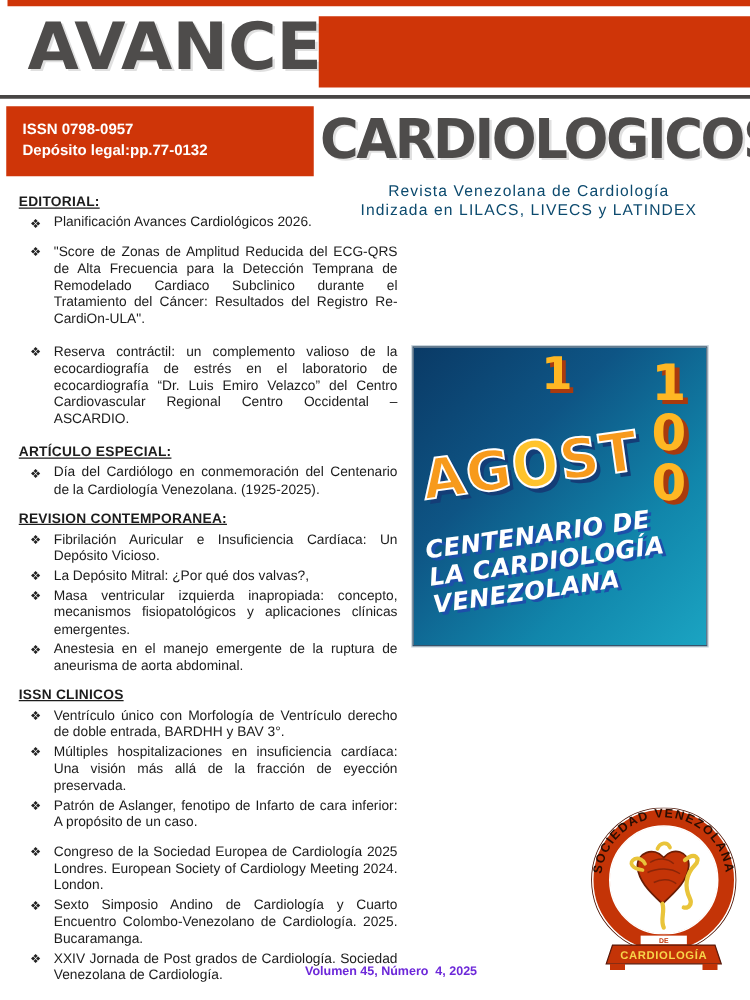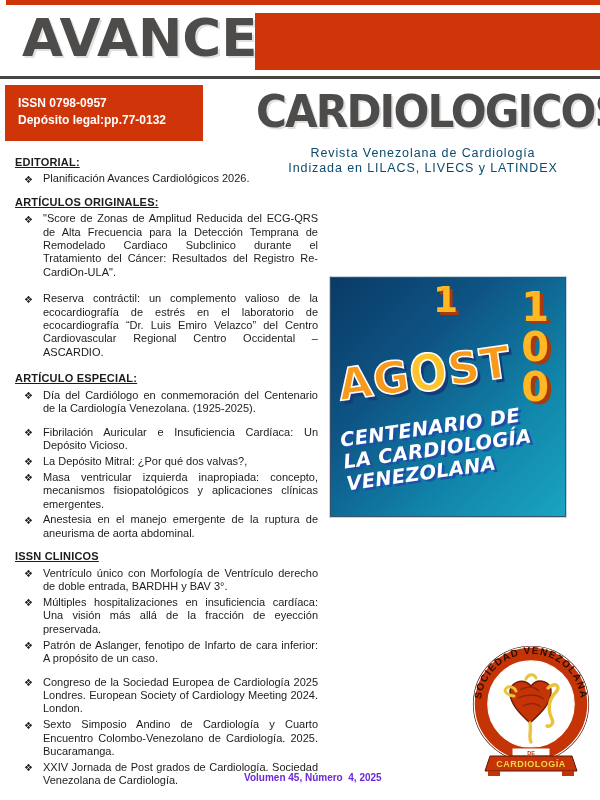--- a/index.html
+++ b/index.html
@@ -12,21 +12,21 @@
   
   .top-strip{left:6px;top:0;right:0;height:5px;background:#CF3508;}
   .title1{
     left:22px;top:6px;font-family:"DejaVu Sans",sans-serif;font-weight:800;
     font-size:52px;line-height:64px;color:#4E4C4B;letter-spacing:0px;
     transform:scaleX(1.02);transform-origin:left top;
     text-shadow:2px 2px 0 rgba(0,0,0,0.12);
   }
   .red-block-tr{left:255px;top:13px;right:0;height:57px;background:#CF3508;}
   .dark-rule{left:0;top:76px;width:600px;height:3px;background:#474544;}
-  .red-block-issn{left:5px;top:85px;width:198px;height:56px;background:#CF3508;color:#fff;
+  .red-block-issn{left:5px;top:85px;width:246px;height:56px;background:#CF3508;color:#fff;
     font-size:12px;font-weight:bold;line-height:17px;padding:10px 0 0 13px;box-sizing:border-box;}
   .title2{
     left:256px;top:80px;font-family:"DejaVu Sans",sans-serif;font-weight:800;
     font-size:44px;line-height:64px;color:#4E4C4B;letter-spacing:-2px;
     transform:scaleX(0.96);transform-origin:left top;white-space:nowrap;
     text-shadow:2px 2px 0 rgba(0,0,0,0.12);
   }
   .subtitle{left:246px;top:146px;width:354px;text-align:center;color:#0c4a6e;
     font-size:12.5px;line-height:15px;letter-spacing:0.9px;}
 
@@ -84,38 +84,38 @@
 
 <div class="abs toc">
     <section class="toc-section">
       <div class="toc-heading">EDITORIAL:</div>
       <div class="toc-item">
         <span class="bullet">❖</span>
         <span class="toc-text">Planificación Avances Cardiológicos 2026.</span>
       </div>
     </section>
     <section class="toc-section spaced">
-      <div class="toc-heading">ARTÍCULOS ORIGINALES:</div>
       <div class="toc-item">
         <span class="bullet">❖</span>
         <span class="toc-text">"Score de Zonas de Amplitud Reducida del ECG-QRS de Alta Frecuencia para la Detección Temprana de Remodelado Cardiaco Subclinico durante el Tratamiento del Cáncer: Resultados del Registro Re-CardiOn-ULA".</span>
       </div>
       <div class="toc-item">
         <span class="bullet">❖</span>
         <span class="toc-text">Reserva contráctil: un complemento valioso de la ecocardiografía de estrés en el laboratorio de ecocardiografía “Dr. Luis Emiro Velazco” del Centro Cardiovascular Regional Centro Occidental – ASCARDIO.</span>
       </div>
     </section>
     <section class="toc-section">
       <div class="toc-heading">ARTÍCULO ESPECIAL:</div>
       <div class="toc-item">
         <span class="bullet">❖</span>
         <span class="toc-text">Día del Cardiólogo en conmemoración del Centenario de la Cardiología Venezolana.   (1925-2025).</span>
       </div>
     </section>
     <section class="toc-section">
+      <div class="toc-heading">REVISION CONTEMPORANEA:</div>
       <div class="toc-item">
         <span class="bullet">❖</span>
         <span class="toc-text">Fibrilación Auricular e Insuficiencia Cardíaca: Un Depósito Vicioso.</span>
       </div>
       <div class="toc-item">
         <span class="bullet">❖</span>
         <span class="toc-text">La Depósito Mitral: ¿Por qué dos valvas?,</span>
       </div>
       <div class="toc-item">
         <span class="bullet">❖</span>

